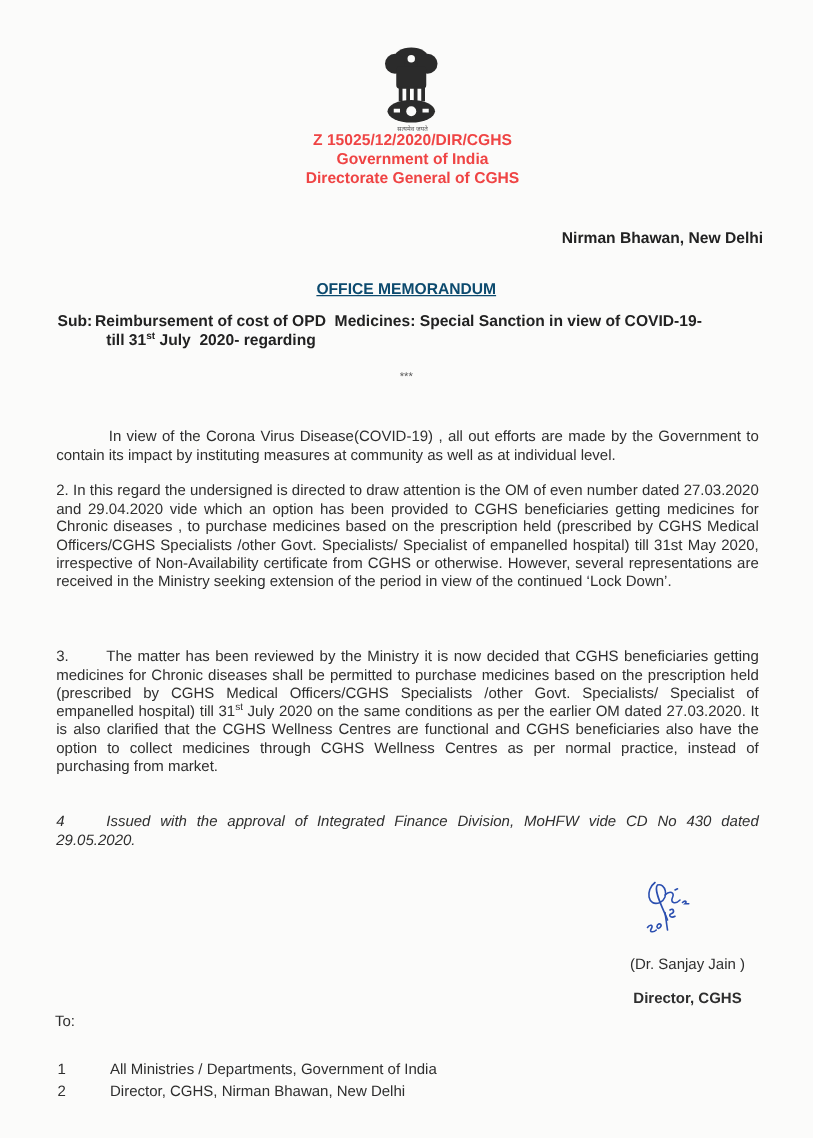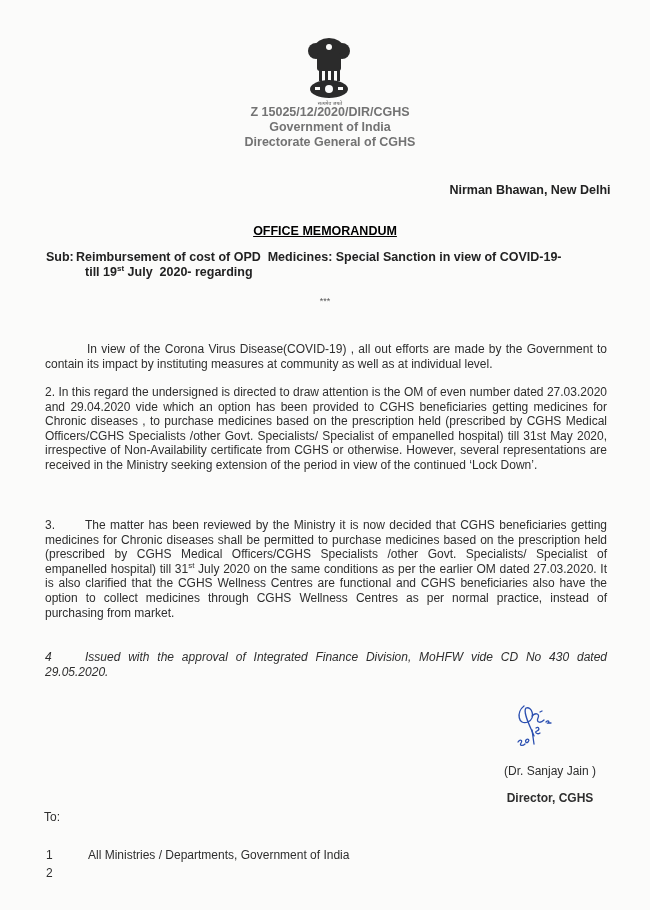--- a/index.html
+++ b/index.html
@@ -6,24 +6,24 @@
   body {
     width: 650px; height: 910px; overflow: hidden;
     background: #fbfbfa;
     font-family: "Liberation Sans", sans-serif;
     color: #2a2a2a;
     position: relative;
   }
   .page { position: absolute; left: 0; top: 0; width: 650px; height: 910px; }
   .emblem { position: absolute; left: 305px; top: 35px; width: 48px; height: 66px; }
   .emblem-caption { position: absolute; left: 312px; top: 100px; width: 36px; text-align: center; font-size: 5px; color: #555; }
-  .header-block { position: absolute; left: 160px; top: 105px; width: 340px; text-align: center; font-weight: bold; font-size: 12.5px; line-height: 15px; color: #737373; }
+  .header-block { position: absolute; left: 160px; top: 105px; width: 340px; text-align: center; font-weight: bold; font-size: 12.5px; line-height: 15px; color: #ef4444; }
   .place-date { position: absolute; left: 430px; top: 183px; width: 200px; text-align: center; font-weight: bold; font-size: 12.5px; line-height: 15px; color: #222; }
   .place-date sup, .subject sup, .para sup { font-size: 8px; line-height: 0; }
-  .om-title { position: absolute; left: 0; top: 224px; width: 650px; text-align: center; font-weight: bold; font-size: 12.5px; text-decoration: underline; color: #000000; }
+  .om-title { position: absolute; left: 0; top: 224px; width: 650px; text-align: center; font-weight: bold; font-size: 12.5px; text-decoration: underline; color: #0c4a6e; }
   .subject { position: absolute; left: 46px; top: 250px; width: 590px; font-weight: bold; font-size: 12.5px; line-height: 15px; color: #222; }
   .subject .sub-label { display: inline-block; width: 30px; }
   .subject .indent { padding-left: 39px; }
   .stars { position: absolute; left: 0; top: 296px; width: 650px; text-align: center; font-size: 9px; color: #555; }
   .para { position: absolute; left: 45px; width: 562px; font-size: 12px; line-height: 14.6px; text-align: justify; color: #2e2e2e; }
   .p1 { top: 342px; }
   .p1 .first { text-indent: 42px; }
   .p2 { top: 385px; }
   .p3 { top: 518px; }
   .p4 { top: 650px; font-style: italic; }
@@ -69,21 +69,21 @@
   </div>
 
   <div class="place-date">
     <div>Nirman Bhawan, New Delhi</div>
   </div>
 
   <div class="om-title">OFFICE MEMORANDUM</div>
 
   <div class="subject">
     <div><span class="sub-label">Sub:</span><span style="white-space:pre">Reimbursement of cost of OPD  Medicines: Special Sanction in view of COVID-19-</span></div>
-    <div class="indent"><span>till 19</span><sup>st</sup><span style="white-space:pre"> July  2020- regarding</span></div>
+    <div class="indent"><span>till 31</span><sup>st</sup><span style="white-space:pre"> July  2020- regarding</span></div>
   </div>
 
   <div class="stars">***</div>
 
   <div class="para p1">
     <div class="first">In view of the Corona Virus Disease(COVID-19) , all out efforts are made by the Government  to contain its impact by instituting measures at community as well as at individual level.</div>
   </div>
 
   <div class="para p2">2. In this regard the undersigned is directed to draw attention is the  OM of even number dated 27.03.2020 and 29.04.2020  vide which an option has been provided to  CGHS beneficiaries getting medicines for Chronic diseases ,  to purchase medicines based on the prescription held (prescribed by CGHS Medical Officers/CGHS Specialists /other Govt. Specialists/ Specialist of empanelled hospital) till 31st  May 2020, irrespective of Non-Availability certificate from CGHS or otherwise. However, several representations are received in the Ministry seeking extension of the period in view of the continued ‘Lock Down’.</div>
 
@@ -109,16 +109,17 @@
 
   <div class="to-label">To:</div>
 
   <div class="addr-list">
     <div class="addr-item">
       <span class="addr-num">1</span>
       <span>All Ministries / Departments, Government of India</span>
     </div>
     <div class="addr-item">
       <span class="addr-num">2</span>
+      <span>Director, CGHS, Nirman Bhawan, New Delhi</span>
     </div>
   </div>
 
 </div>
 
 </body></html>

